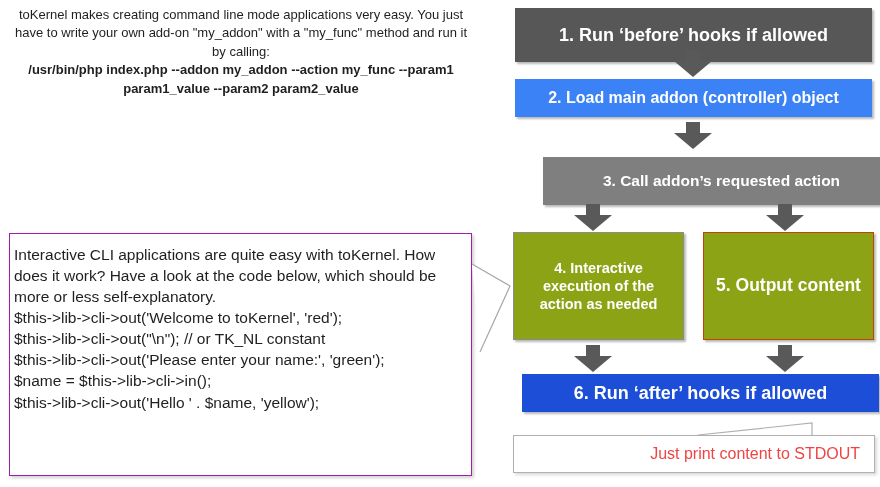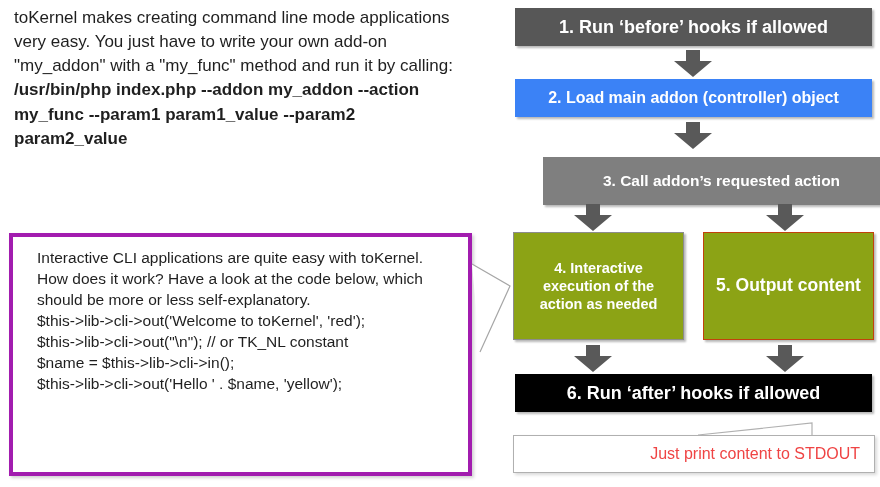--- a/index.html
+++ b/index.html
@@ -14,35 +14,36 @@
     height: 487px;
     background: #ffffff;
     overflow: hidden;
   }
 
   
   .intro {
     position: absolute;
     left: 14px; top: 6px;
     width: 454px;
-    font-size: 17px;
+    font-size: 13px;
     line-height: 1.42;
+    text-align: center;
   }
   .intro .command {
     font-weight: bold;
   }
 
   .bubble {
     position: absolute;
     left: 9px; top: 233px;
     width: 463px; height: 243px;
     background: #ffffff;
-    border: 4px solid #a21caf;
+    border: 1px solid #a21caf;
     box-shadow: 2px 2px 3px rgba(0,0,0,0.18);
-    padding: 10px 24px;
+    padding: 10px 4px;
     font-size: 15.5px;
     line-height: 1.36;
   }
   .bubble .code { }
   .bubble .code-line { white-space: pre; }
 
   .bubble-tail {
     position: absolute;
     left: 468px; top: 256px;
     width: 46px; height: 100px;
@@ -54,21 +55,21 @@
     display: flex;
     align-items: center;
     justify-content: center;
     text-align: center;
     color: #ffffff;
     font-weight: bold;
     box-shadow: 2px 2px 2px rgba(0,0,0,0.28);
     padding: 0 10px;
     line-height: 1.25;
   }
-  #box1 { left: 515px; top: 8px;   width: 357px; height: 38px;  font-size: 18px;   }
+  #box1 { left: 515px; top: 8px;   width: 357px; height: 54px;  font-size: 18px;   }
   #box2 { left: 515px; top: 79px;  width: 357px; height: 38px;  font-size: 16px;   }
   #box3 { left: 543px; top: 157px; width: 357px; height: 48px;  font-size: 15.5px; }
   #box4 { left: 513px; top: 232px; width: 171px; height: 108px; font-size: 14.5px; border: 1px solid #8c8c8c; }
   #box5 { left: 703px; top: 232px; width: 171px; height: 108px; font-size: 17.5px; border: 1px solid #c2410c; }
   #box6 { left: 515px; top: 374px; width: 357px; height: 38px;  font-size: 18px;   }
 
   .arrow { position: absolute; width: 38px; }
   .arrow .stem { width: 14px; height: 11px; background: #595959; margin: 0 auto; }
   .arrow .head {
     width: 0; height: 0; margin: 0 auto;
@@ -111,20 +112,21 @@
   <div class="intro">
     <p>toKernel makes creating command line mode applications very easy. You just have to write your own add-on "my_addon" with a "my_func" method and run it by calling:</p>
     <p class="command">/usr/bin/php index.php --addon my_addon --action my_func --param1 param1_value --param2 param2_value</p>
   </div>
 
   <div class="bubble">
     <p>Interactive CLI applications are quite easy with toKernel. How does it work? Have a look at the code below, which should be more or less self-explanatory.</p>
     <div class="code">
       <div class="code-line">$this-&gt;lib-&gt;cli-&gt;out('Welcome to toKernel', 'red');</div>
       <div class="code-line">$this-&gt;lib-&gt;cli-&gt;out("\n"); // or TK_NL constant</div>
+      <div class="code-line">$this-&gt;lib-&gt;cli-&gt;out('Please enter your name:', 'green');</div>
       <div class="code-line">$name = $this-&gt;lib-&gt;cli-&gt;in();</div>
       <div class="code-line">$this-&gt;lib-&gt;cli-&gt;out('Hello ' . $name, 'yellow');</div>
     </div>
   </div>
   <svg class="bubble-tail" viewBox="0 0 46 100">
     <polygon points="4,8 42,30 12,96" fill="#ffffff"></polygon>
     <polyline points="4,8 42,30 12,96" fill="none" stroke="#a6a6a6" stroke-width="1.2"></polyline>
   </svg>
 
   <div class="step" id="box1" style="background-color: rgb(87, 87, 87);">1. Run ‘before’ hooks if allowed</div>
@@ -157,21 +159,21 @@
 
   <div class="arrow" id="arrow-46">
       <div class="stem"></div>
       <div class="head"></div>
     </div>
   <div class="arrow" id="arrow-56">
       <div class="stem"></div>
       <div class="head"></div>
     </div>
 
-  <div class="step" id="box6" style="background-color: #000000;">6. Run ‘after’ hooks if allowed</div>
+  <div class="step" id="box6" style="background-color: #1d4ed8; margin-left: 7px;">6. Run ‘after’ hooks if allowed</div>
 
   <div class="stdout-callout">
     <span>Just print content to STDOUT</span>
   </div>
   <svg class="stdout-tail" viewBox="0 0 120 16">
     <polygon points="2,14 116,2 116,14" fill="#ffffff"></polygon>
     <polyline points="2,14 116,2 116,14" fill="none" stroke="#b0b0b0" stroke-width="1.2"></polyline>
   </svg>
 
 </div>

